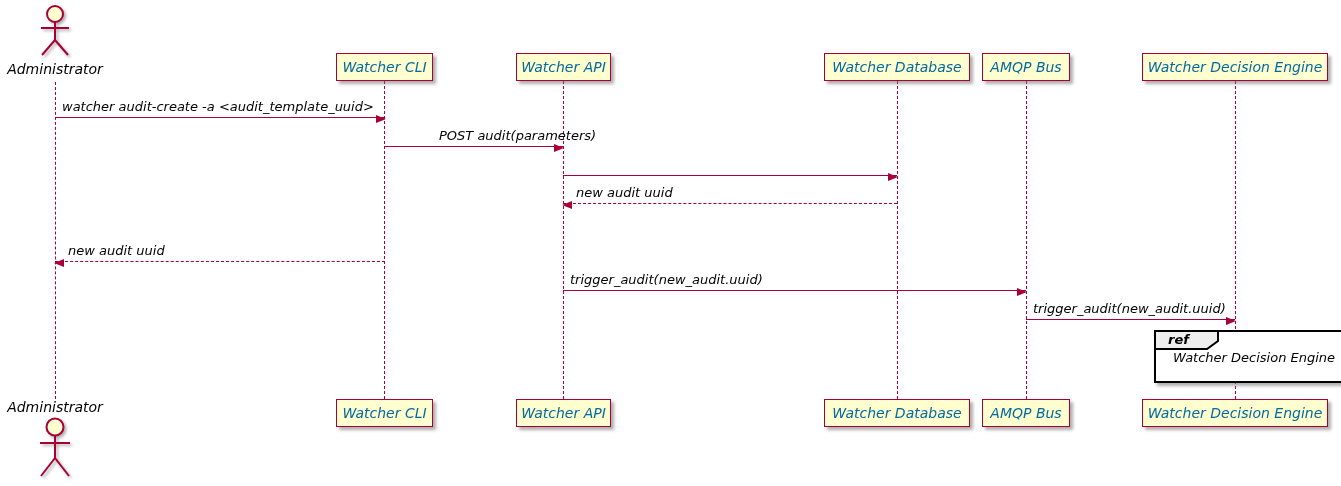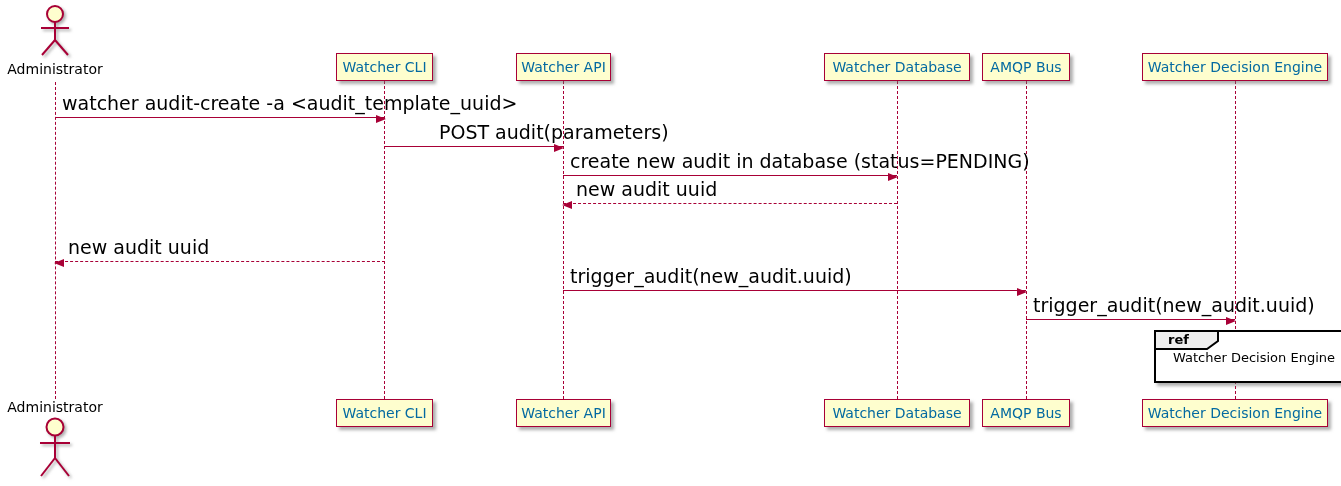--- a/index.html
+++ b/index.html
@@ -7,20 +7,21 @@
     padding: 0;
     background: #FFFFFF;
     font-family: "DejaVu Sans", "Liberation Sans", sans-serif;
   }
   #canvas {
     position: relative;
     width: 1341px;
     height: 486px;
     background: #FFFFFF;
     overflow: hidden;
+    font-style: italic;
   }
   .lifeline {
     position: absolute;
     width: 0;
     border-left: 1px dashed #A80036;
   }
   .pbox {
     position: absolute;
     height: 28px;
     background: #FEFECE;
@@ -49,21 +50,21 @@
   .msg {
     position: absolute;
     height: 20px;
     box-sizing: border-box;
   }
   .msg.solid  { border-bottom: 1.2px solid #A80036; }
   .msg.dashed { border-bottom: 1.2px dashed #A80036; }
   .msg .lbl {
     position: absolute;
     bottom: 3px;
-    font-size: 19px;
+    font-size: 13px;
     color: #000000;
     white-space: nowrap;
   }
   .arrow-r {
     position: absolute;
     right: -1px;
     bottom: -5.5px;
     width: 0; height: 0;
     border-top: 4.5px solid transparent;
     border-bottom: 4.5px solid transparent;
@@ -144,21 +145,20 @@
     <span class="lbl" style="left:7px;">watcher audit-create -a &lt;audit_template_uuid&gt;</span>
     <span class="arrow-r"></span>
   </div>
 
   <div class="msg solid" style="left:385px; top:127px; width:178px;">
     <span class="lbl" style="left:7px;margin-left:47px;">POST audit(parameters)</span>
     <span class="arrow-r"></span>
   </div>
 
   <div class="msg solid" style="left:563px; top:156px; width:334px;">
-    <span class="lbl" style="left:7px;">create new audit in database (status=PENDING)</span>
     <span class="arrow-r"></span>
   </div>
 
   <div class="msg dashed" style="left:563px; top:184px; width:334px;">
     <span class="lbl" style="left:13px;">new audit uuid</span>
     <span class="arrow-l"></span>
   </div>
 
 
   <div class="msg dashed" style="left:55px; top:242px; width:330px;">

